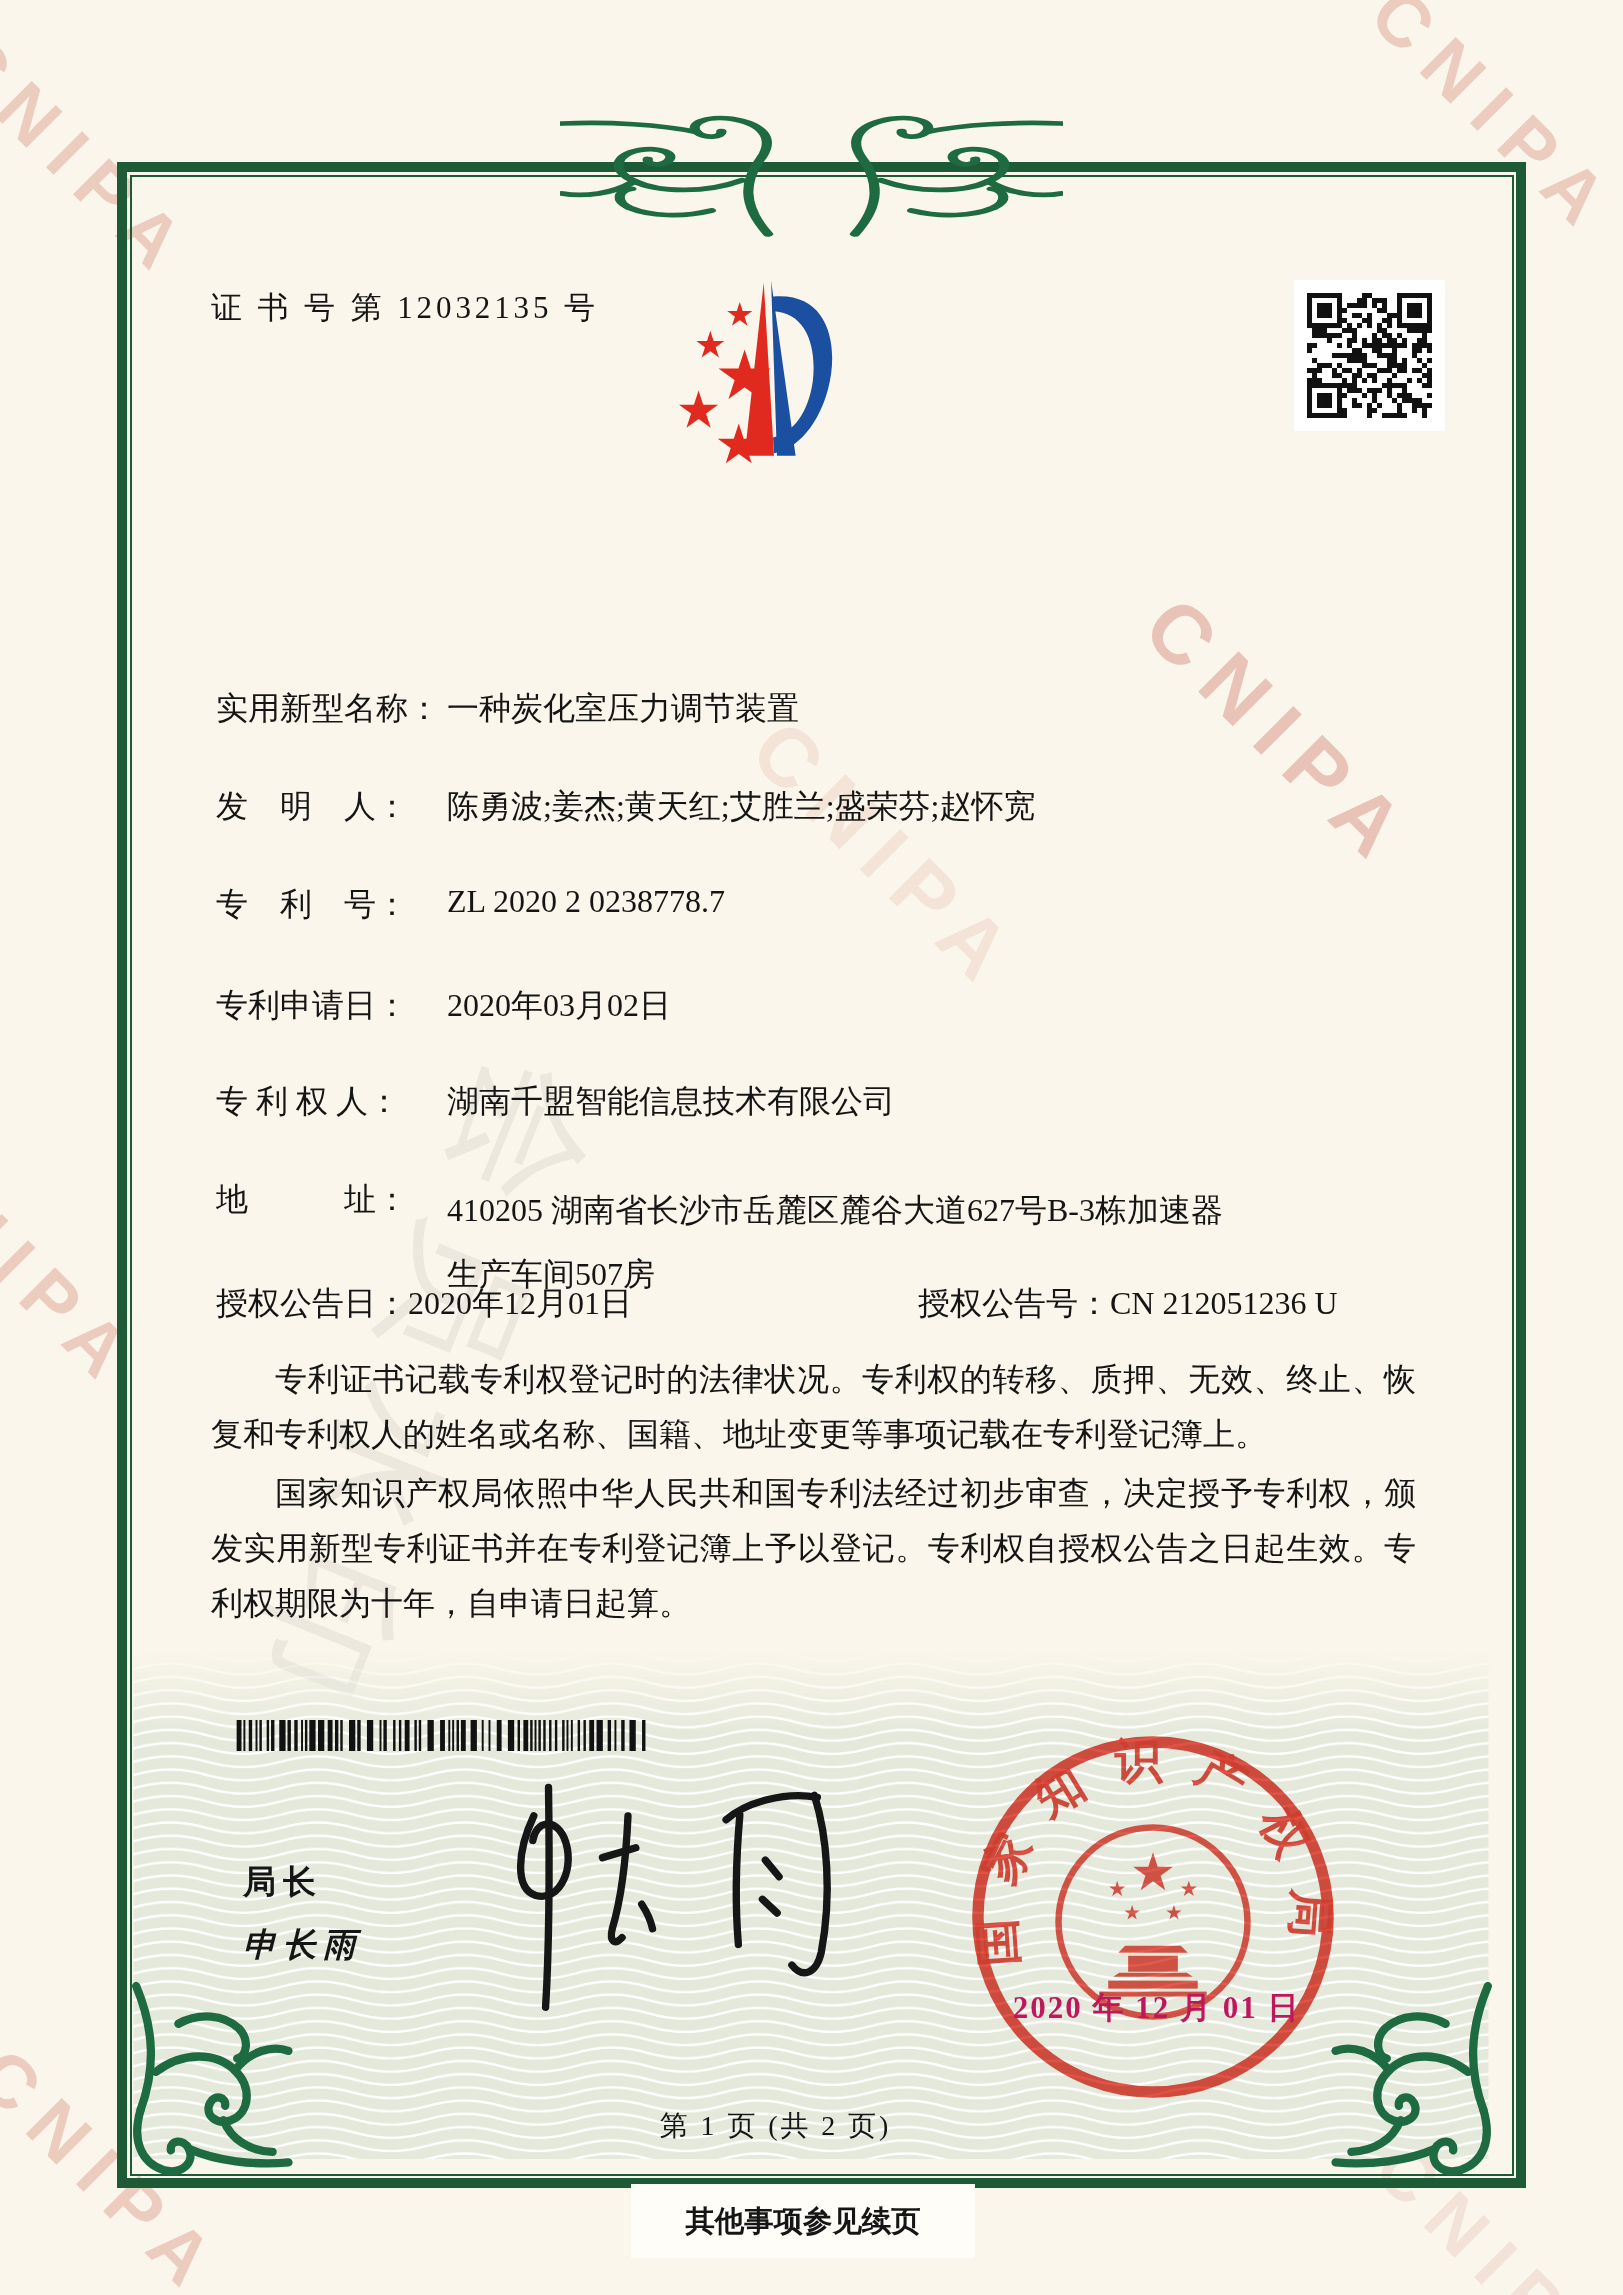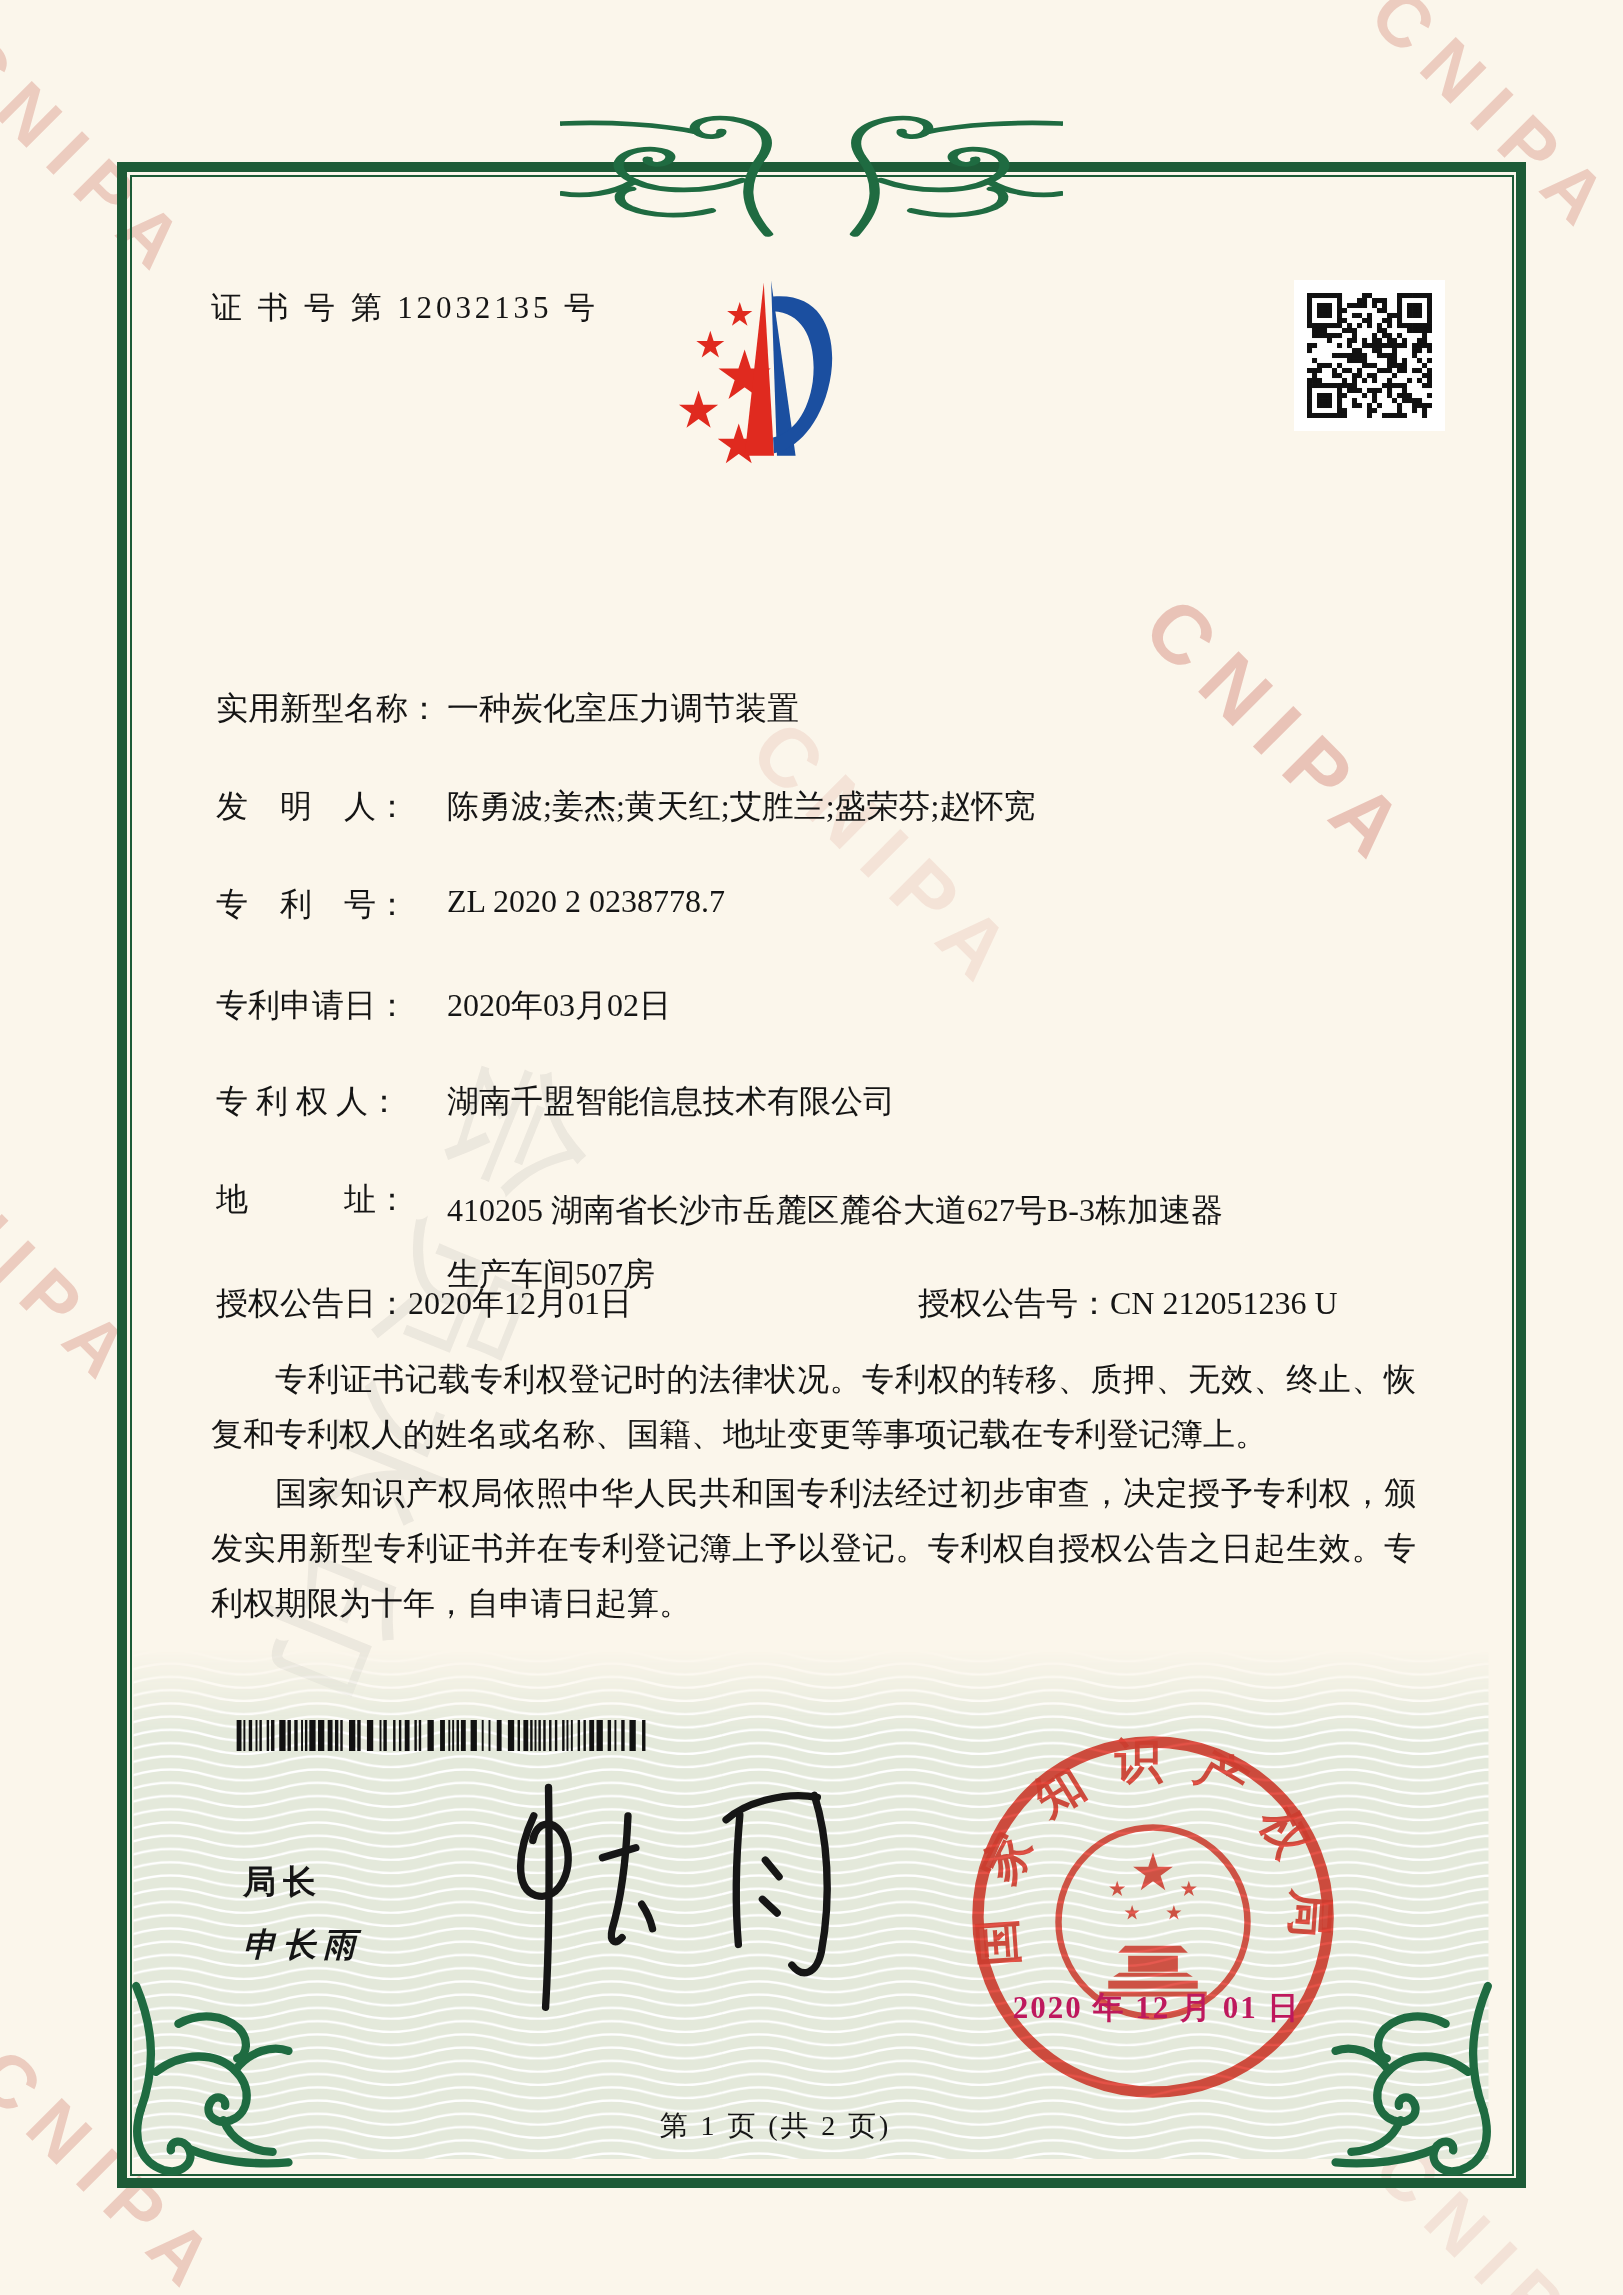--- a/index.html
+++ b/index.html
@@ -555,20 +555,23 @@
         <rect x="330" y="458" width="100" height="32"></rect>
         <path d="M300,500 L460,500 L448,492 L312,492 Z"></path>
         <rect x="290" y="508" width="180" height="16"></rect>
         <rect x="272" y="530" width="216" height="10"></rect>
       </g>
     </svg>
   </div>
   <div id="seal-date">2020 年 12 月 01 日</div>
 
   <div id="page-info">第 1 页 (共 2 页)</div>
+  <div id="cont-box">
+    <span>其他事项参见续页</span>
+  </div>
 
   <svg class="abs orn" style="left:106px;top:1980px;" width="187" height="196" viewBox="0 0 240 260" xmlns="http://www.w3.org/2000/svg">
     <g fill="none" stroke="currentColor" stroke-width="11" stroke-linecap="round">
       <path d="M36,8 C62,70 60,122 42,172"></path>
       <path d="M42,172 C30,212 42,242 72,252 C97,259 114,242 106,224 C99,210 80,212 82,226"></path>
       <path d="M106,224 C142,240 192,246 238,242"></path>
       <path d="M62,122 C97,95 142,95 167,120 C190,142 187,176 162,186 C142,193 126,179 134,163 C140,151 156,155 154,167"></path>
       <path d="M167,120 C187,94 217,86 238,94"></path>
       <path d="M92,58 C120,43 152,46 172,64 C186,78 184,100 170,104"></path>
       <path d="M152,186 C162,212 187,227 217,228"></path>

